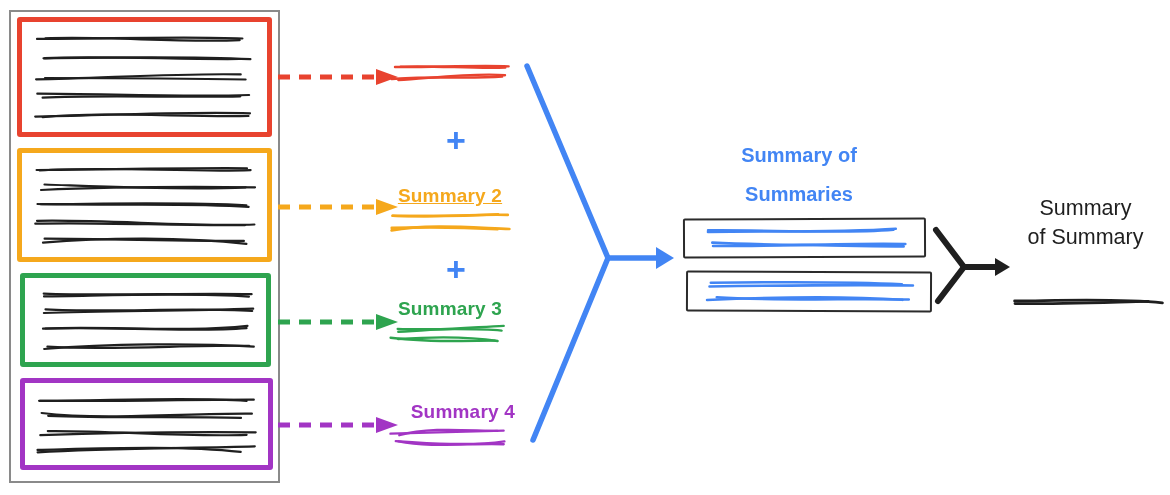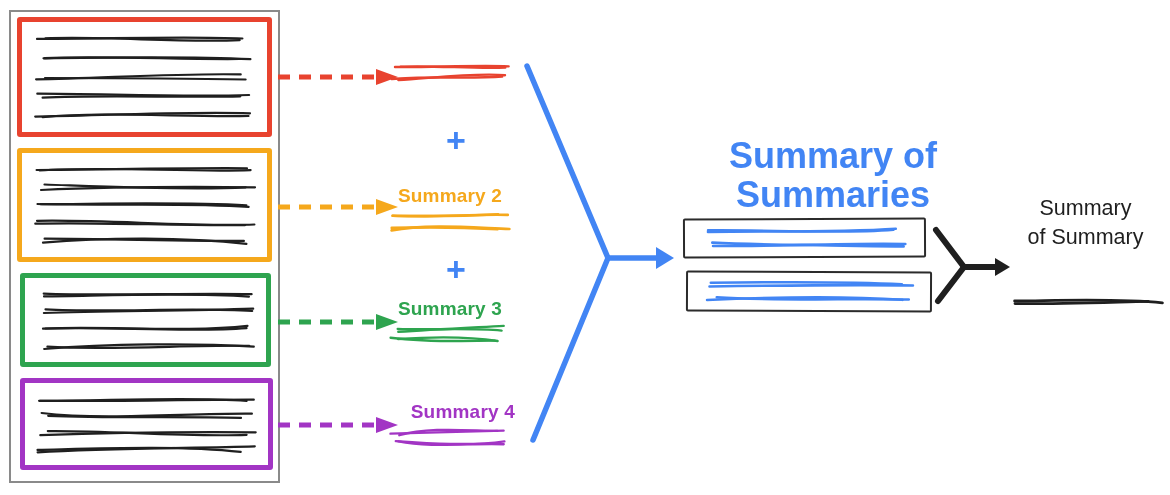--- a/index.html
+++ b/index.html
@@ -26,38 +26,38 @@
   
   .dash-arrow { width:126px; height:18px; }
   .dash-arrow-1 { left:276px; top:68px;  }
   .dash-arrow-2 { left:276px; top:198px; }
   .dash-arrow-3 { left:276px; top:313px; }
   .dash-arrow-4 { left:276px; top:416px; }
 
   
   .summary-item { left:385px; width:130px; text-align:center; }
   .summary-item-1 { top:56px;  }
-  .summary-item-2 { top:184px; }
+  .summary-item-2 { top:184px;text-decoration:underline; }
   .summary-item-3 { top:297px; }
   .summary-item-4 { top:400px;text-align:right; }
   .summary-label { font-size:19px; line-height:23px; font-weight:600; letter-spacing:.2px; }
   .summary-item .scribble { margin:3px auto 0; width:124px; height:24px; }
 
   .plus { left:438px; width:36px; height:38px; text-align:center;
           font-size:34px; line-height:38px; font-weight:700; }
   .plus-1 { top:121px; }
   .plus-2 { top:250px; }
 
   
   .converge-svg { left:500px; top:40px; }
   .bracket-svg  { left:925px; top:213px; }
 
   
-  .sos-title { left:728px; top:136px; width:210px; text-align:center;
-               font-size:36px; line-height:39px; font-weight:700; }
+  .sos-title { left:694px; top:136px; width:210px; text-align:center;
+               font-size:20px; line-height:39px; font-weight:700; }
   .sum-box { border:2.5px solid currentColor; border-radius:2px; background:#fff; }
   .sum-box-1 { left:683px; top:218px; width:243px; height:40px; transform:rotate(-0.25deg); }
   .sum-box-2 { left:686px; top:271px; width:246px; height:41px; transform:rotate(0.2deg); }
   .sum-box .scribble { position:absolute; left:17px; right:13px; top:5px; bottom:5px; }
 
   
   .final-title { left:1003px; top:194px; width:165px; text-align:center;
                  font-size:21.5px; line-height:29px; font-weight:500; }
   .final-scribble { left:1008px; top:293px; width:157px; height:16px; }
 </style>

